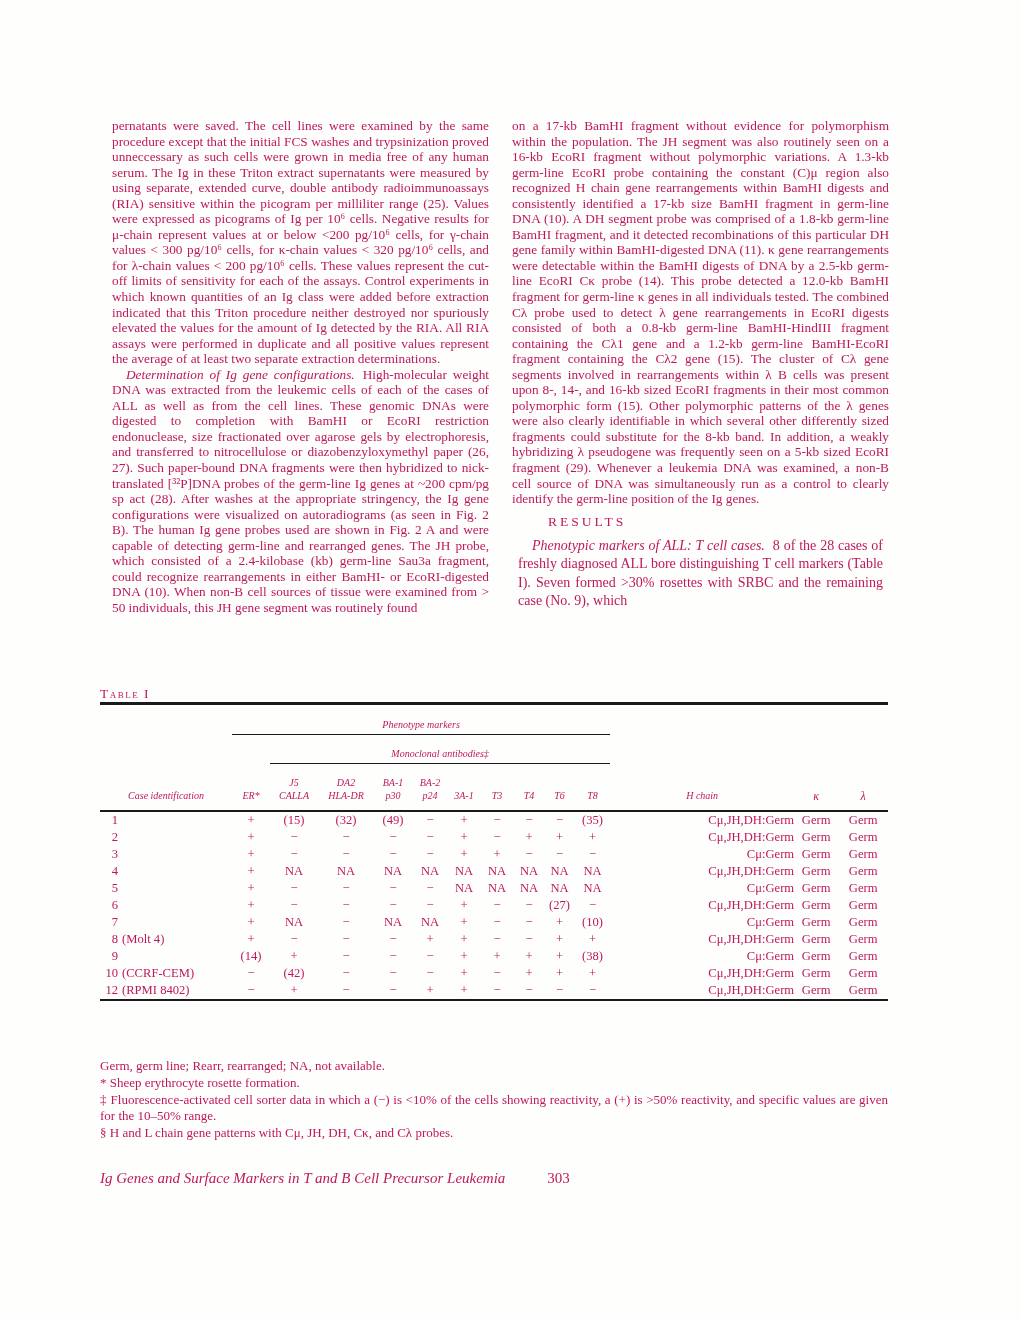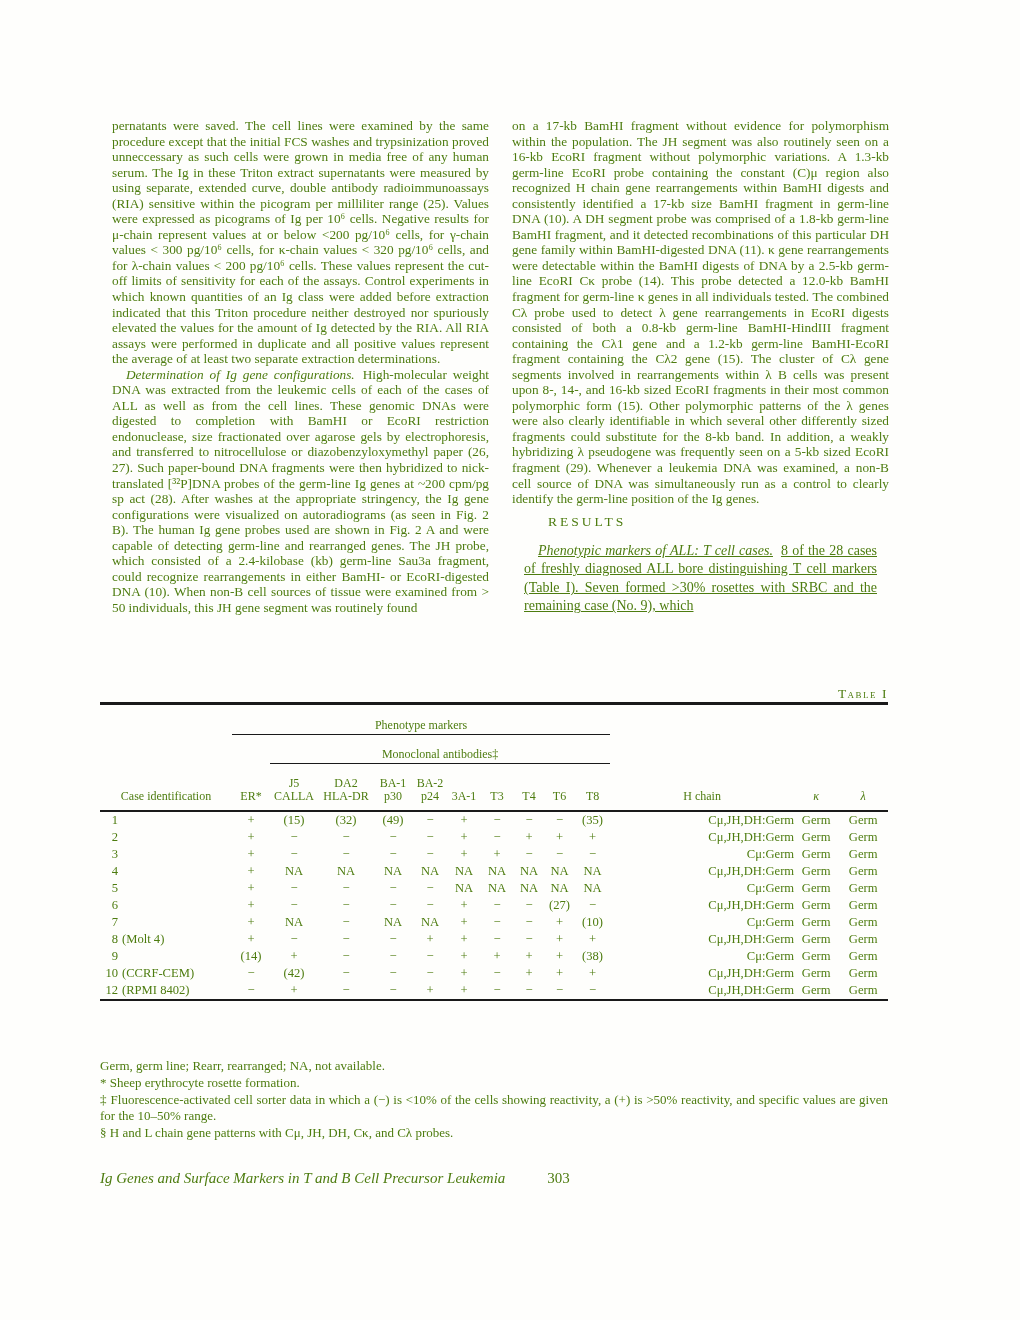--- a/index.html
+++ b/index.html
@@ -1,65 +1,64 @@
 <!DOCTYPE html>
 <html><head>
 <meta charset="utf-8">
 <style>
   html, body { margin: 0; padding: 0; background: #e8e8e4; }
   .page {
     position: relative;
     width: 1020px; height: 1320px;
     background: #fefefc;
-    color: #4d7c0f;
+    color: #be185d;
     font-family: "Liberation Serif", "DejaVu Serif", serif;
     overflow: hidden;
   }
   .col {
     position: absolute; top: 118px; width: 377px;
   }
   .col-left  { left: 112px; }
   .col-right { left: 512px; }
   p.body {
     margin: 0;
     font-size: 13.3px; line-height: 15.55px;
     text-align: justify;
   }
   p.indent { text-indent: 14px; }
   .lead { font-style: italic; margin-right: 8px; }
   .results-head {
     font-size: 13.5px; letter-spacing: 3px;
     margin: 7px 0 7px 36px;
   }
   .results-para {
-    margin: 12px; text-indent: 14px;
+    margin: 6px; text-indent: 14px;
     font-size: 14px; line-height: 18.6px;
     text-align: justify;
-    text-decoration: underline;
   }
 
   
   .tblwrap { position: absolute; left: 100px; top: 686px; width: 788px; }
   .tcap1 {
-    text-align: right; font-size: 13.5px;
+    text-align: left; font-size: 13.5px;
     font-variant: small-caps; letter-spacing: 1.5px;
   }
   .tcap2 {
     text-align: center; font-style: italic;
     font-size: 13.5px; margin: 1px 0 4px 0;
   }
   table {
     width: 788px; border-collapse: collapse; table-layout: fixed;
     border-top: 3px solid #1a1a1a;
     border-bottom: 2.5px solid #1a1a1a;
   }
   td, th { padding: 0; font-weight: normal; }
   thead td, thead th {
-    font-size: 12px; line-height: 12.5px;
-    text-align: center; vertical-align: bottom;
+    font-size: 10px; line-height: 12.5px;
+    text-align: center; vertical-align: bottom; font-style: italic;
   }
   tr.g1 td { height: 26px; padding-bottom: 3px; }
   tr.g2 td { height: 25px; padding-bottom: 3px; }
   tr.g3 td { height: 15px; padding-bottom: 2px; }
   td.grp { border-bottom: 1.5px solid #1a1a1a; }
   tr.heads th {
     height: 38px; padding-bottom: 8px;
     border-bottom: 2px solid #1a1a1a;
     white-space: pre-line;
   }

